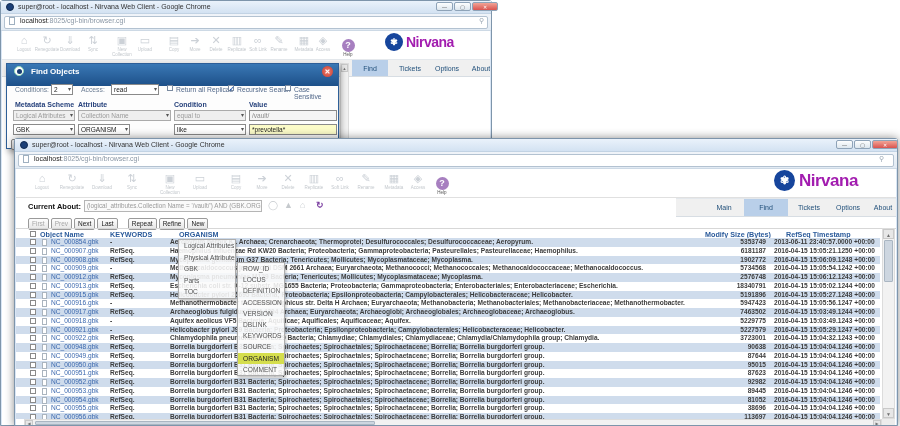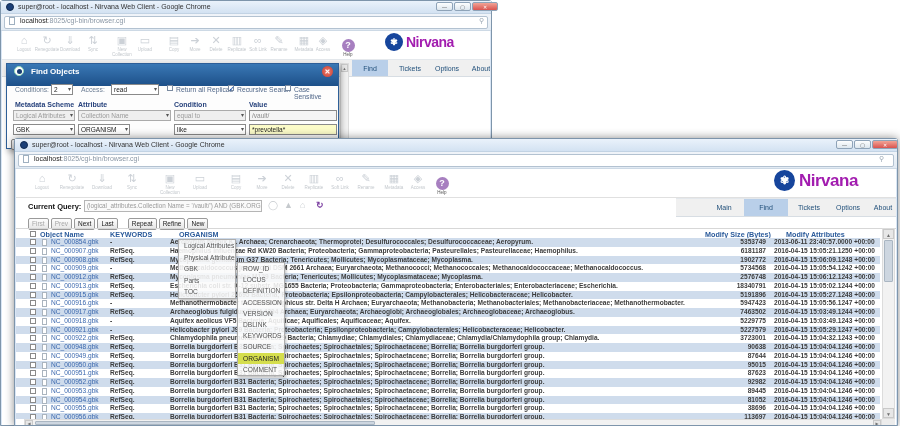--- a/index.html
+++ b/index.html
@@ -291,21 +291,21 @@
       <div class="txt" style="font-size:17px;margin-left:4px;">Nirvana</div>
     </div>
     <div style="position:absolute;left:0;top:28px;width:100%;height:1px;background:#e0e0e0;"></div>
     <div class="tabband" style="left:660px;top:29px;width:222px;height:19px;" id="frontTabs">
         <div class="tab" style="left: 28px; width: 40px;">Main</div>
         <div class="tab sel" style="left: 68px; width: 44px;">Find</div>
         <div class="tab" style="left: 114px; width: 38px;">Tickets</div>
         <div class="tab" style="left: 154px; width: 36px;">Options</div>
         <div class="tab" style="left: 192px; width: 30px;">About</div>
       </div>
-    <div class="qlabel" style="left:12px;top:33px;">Current Query:</div>
+    <div class="qlabel" style="left:12px;top:33px;">Current About:</div>
     <div class="qinput" style="left:68px;top:31px;width:178px;height:12px;">(logical_attributes.Collection Name = '/vault/') AND (GBK.ORGAN</div>
     <div id="queryIcons">
         <div class="qicon" style="left: 252px; top: 31px;">◯</div>
         <div class="qicon" style="left: 268px; top: 31px;">▲</div>
         <div class="qicon" style="left: 284px; top: 31px;">⌂</div>
         <div class="qicon purple" style="left: 300px; top: 31px;">↻</div>
       </div>
     <div class="navrow" id="navRow" style="left:12px;top:49px;">
         <div class="navbtn dis">First</div>
         <div class="navbtn dis">Prev</div>
@@ -315,21 +315,21 @@
         <div class="navbtn">Repeat</div>
         <div class="navbtn">Refine</div>
         <div class="navbtn">New</div>
       </div>
     <div class="hdrrow" style="left:0;top:59px;width:882px;height:10px;">
       <div class="cb" style="left:14px;top:2px;"></div>
       <div class="th" style="left:24px;top:1px;">Object Name</div>
       <div class="th" style="left:94px;top:1px;">KEYWORDS</div>
       <div class="th" style="left:163px;top:1px;">ORGANISM</div>
       <div class="th" style="left:688px;top:1px;width:67px;text-align:right;">Modify Size (Bytes)</div>
-      <div class="th" style="left:770px;top:1px;">Modify Attributes</div>
+      <div class="th" style="left:770px;top:1px;">RefSeq Timestamp</div>
     </div>
     <div class="rows" id="tableRows" style="left:0;top:69px;width:864px;height:181px;">
         <div class="trow alt">
           <div class="cb" style="left: 14px; top: 1px;"></div>
           <div class="ficon" style="left: 26px; top: 1px;"></div>
           <div class="cell cname" style="left: 35px; width: 57px;">NC_000854.gbk</div>
           <div class="cell ckw" style="left: 94px; width: 58px;">-</div>
           <div class="cell corg" style="left: 154px; width: 532px;">Aeropyrum pernix K1 Archaea; Crenarchaeota; Thermoprotei; Desulfurococcales; Desulfurococcaceae; Aeropyrum.</div>
           <div class="cell csize" style="left: 690px; width: 60px;">5353749</div>
           <div class="cell cts" style="left: 758px; width: 108px;">2013-06-11 23:40:57.0000 +00:00</div>

